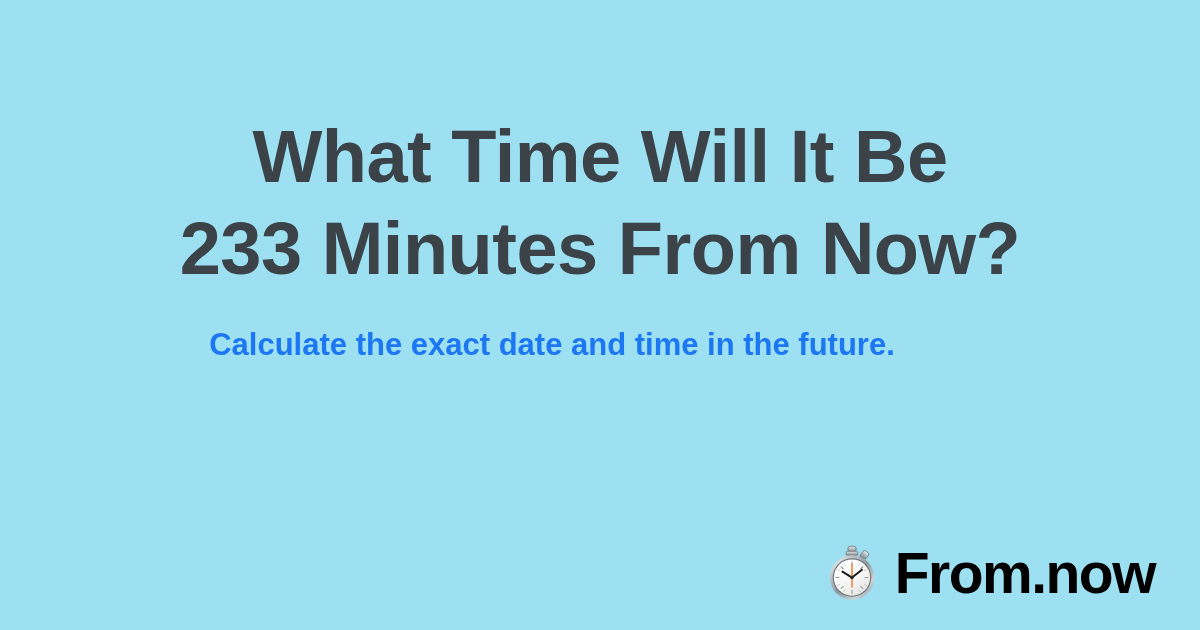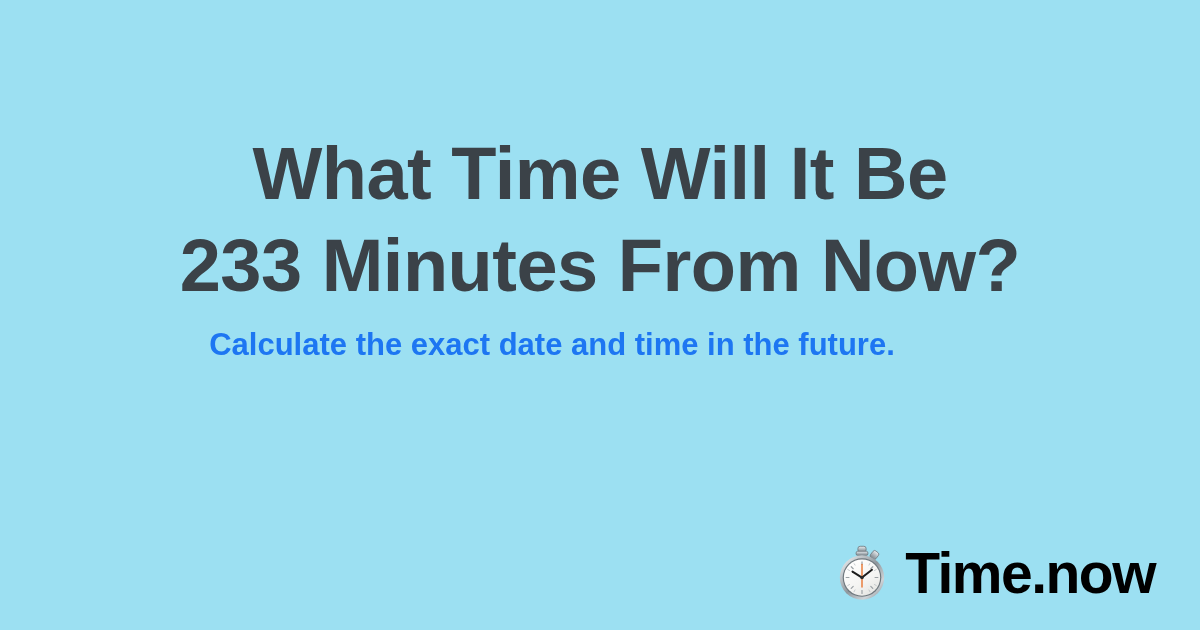--- a/index.html
+++ b/index.html
@@ -20,21 +20,21 @@
     position: relative;
     width: 1200px;
     height: 630px;
     background: #9ce0f2;
     box-sizing: border-box;
   }
 
   
   .headline-block {
     position: absolute;
-    top: 128px;
+    top: 111px;
     left: 0;
     width: 1200px;
     text-align: center;
   }
 
   .headline {
     margin: 0;
     color: #3b4248;
     font-family: "Liberation Sans", sans-serif;
     font-weight: bold;
@@ -162,16 +162,16 @@
         </g>
 
         <line x1="32" y1="37" x2="21.5" y2="30.5" stroke="#1c1c1c" stroke-width="2.2" stroke-linecap="round"></line>
         <line x1="32" y1="37" x2="43" y2="28.5" stroke="#1c1c1c" stroke-width="2.2" stroke-linecap="round"></line>
         <line x1="32" y1="22.5" x2="32" y2="47.5" stroke="#e8702a" stroke-width="1.5" stroke-linecap="round"></line>
         <circle cx="32" cy="37" r="2" fill="#2b2b2b"></circle>
 
         <path d="M16 28 A20 20 0 0 1 44 21.5 A24 24 0 0 0 16 28 Z" fill="#ffffff" opacity="0.45"></path>
       </svg>
     </span>
-    <span class="brand-name">Time.now</span>
+    <span class="brand-name">From.now</span>
   </div>
 
 </div>
 
 </body></html>

